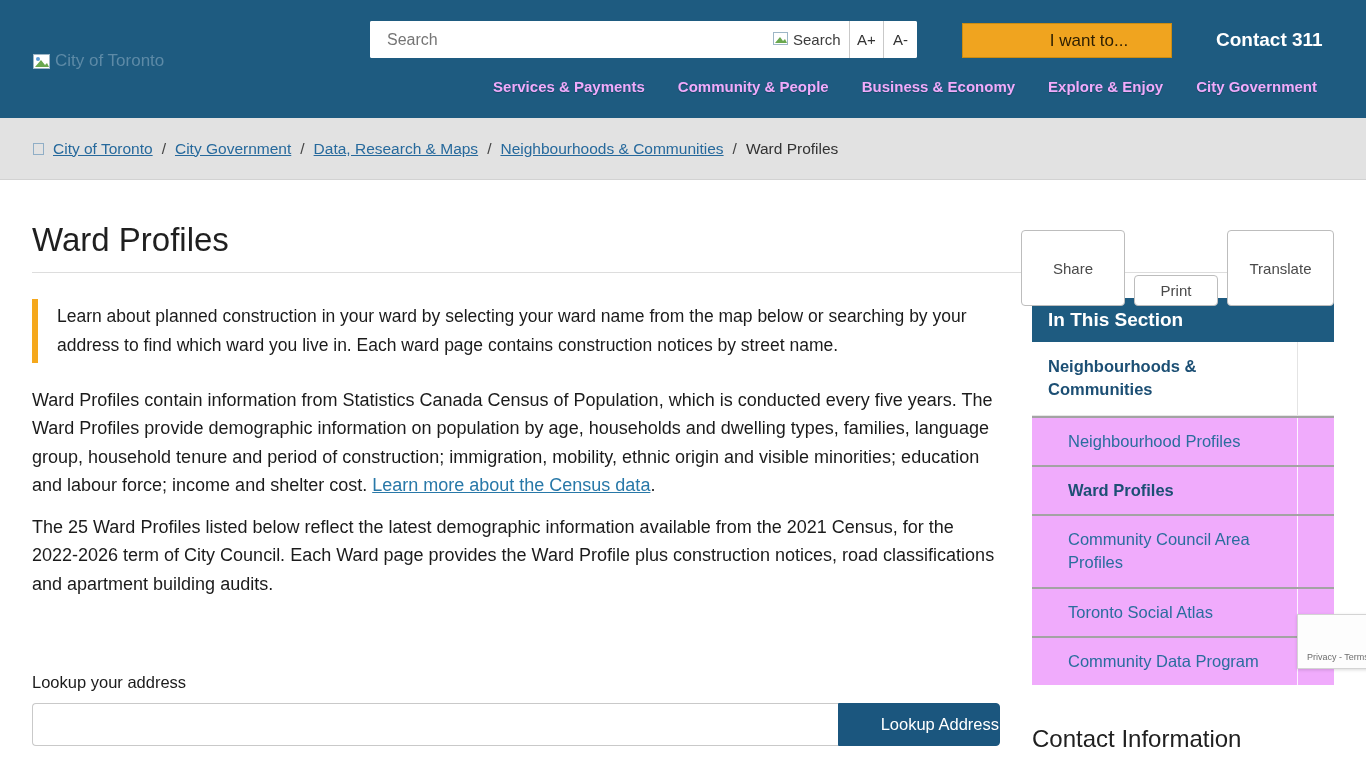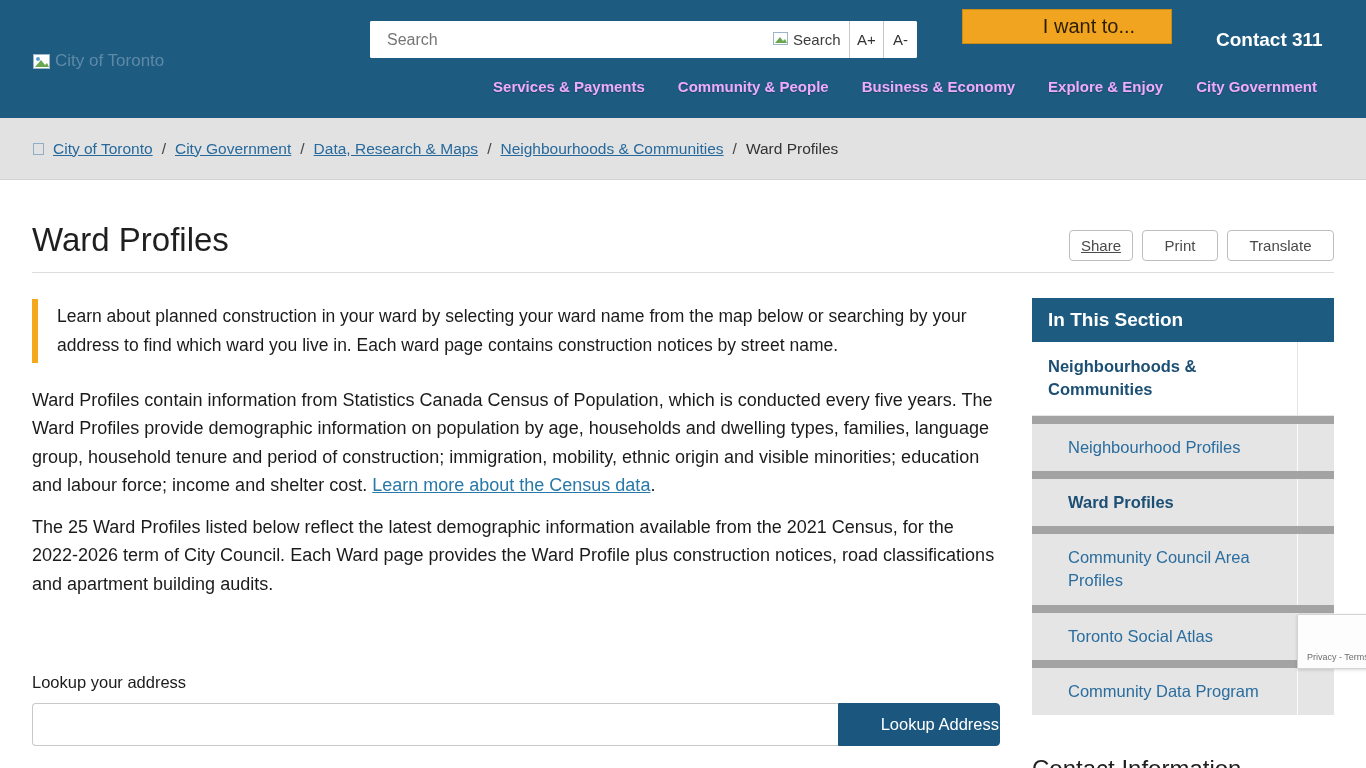--- a/index.html
+++ b/index.html
@@ -20,22 +20,22 @@
 
   .search-wrap { position: absolute; left: 370px; top: 21px; height: 37px; display: flex;
                  background: #fff; border-radius: 2px; overflow: hidden; align-items: stretch; }
   .search-input { width: 403px; border: none; outline: none; padding: 0 17px; font-size: 16px;
                   color: #333; font-family: "Liberation Sans", sans-serif; }
   .search-btn { width: 76px; background: #fff; border: none; display: flex; align-items: center;
                 gap: 3px; font-size: 15px; color: #3c3c3c; cursor: pointer; font-family: "Liberation Sans", sans-serif; }
   .font-btn { width: 34px; background: #fff; border: none; border-left: 1px solid #c9c9c9;
               font-size: 15px; color: #333; cursor: pointer; font-family: "Liberation Sans", sans-serif; }
 
-  .iwantto-btn { position: absolute; left: 962px; top: 9px; width: 210px; height: 35px;
-                 background: #f0a41f; border: 1px solid #cb8c13; color: #2c1e02; font-size: 20px;
+  .iwantto-btn { position: absolute; left: 962px; top: 23px; width: 210px; height: 35px;
+                 background: #f0a41f; border: 1px solid #cb8c13; color: #2c1e02; font-size: 17px;
                  cursor: pointer; font-family: "Liberation Sans", sans-serif; padding-left: 44px; }
   .contact311 { position: absolute; left: 1216px; top: 29px; color: #ffffff; font-size: 19px;
                 font-weight: bold; text-decoration: none; cursor: pointer; }
 
   .mainnav { position: absolute; right: 49px; top: 78px; display: flex; gap: 33px; }
   .mainnav a { color: #f0abfc; font-size: 15px; font-weight: bold; text-decoration: none;
                cursor: pointer; text-shadow: 0 1px 1px rgba(0,0,0,0.25); }
 
   
   .breadcrumb-bar { height: 62px; background: #e2e2e2; display: flex; align-items: center;
@@ -44,22 +44,22 @@
   .crumb-sep { color: #444; }
   .home-icon { display: inline-block; width: 11px; height: 12px; border: 1px solid #90aec6; }
 
   
   .content { padding: 0 32px; position: relative; }
   .title-row { position: relative; margin-top: 41px; }
   .page-title { font-size: 33px; font-weight: 400; color: #1f1f1f; }
   .page-actions { position: absolute; right: 0; top: 9px; display: flex; gap: 9px; }
   .action-btn { background: #fff; border: 1px solid #bdbdbd; border-radius: 4px; color: #4a4a4a;
                 font-size: 15px; padding: 6px 0; cursor: pointer; font-family: "Liberation Sans", sans-serif; }
-  .action-btn.share { width: 64px; text-decoration: underline; }
-  .action-btn.print { width: 76px; }
+  .action-btn.share { width: 104px; }
+  .action-btn.print { width: 84px; margin-top: 45px; }
   .action-btn.translate { width: 107px; }
   .title-hr { border: none; border-top: 1px solid #dddddd; margin-top: 13px; }
 
   .columns { display: flex; align-items: flex-start; }
   .col-left { width: 968px; }
   .col-right { width: 302px; margin-left: 32px; }
 
   
   .callout { margin-top: 26px; border-left: 6px solid #f5a81c; padding: 3px 0 3px 19px;
              font-size: 17.5px; line-height: 1.66; color: #1b1b1b; }
@@ -85,21 +85,21 @@
   .map-ctrl { position: absolute; left: 22px; top: 6px; width: 38px; height: 28px; background: #e9e9e9;
               border: 1px solid #bdbdbd; border-radius: 3px; cursor: pointer; }
   .map-city { position: absolute; left: 288px; top: 7px; color: #8c8c8c; font-size: 11px; }
   .ward-boundary { position: absolute; left: 690px; top: 0; }
 
   
   .section-panel { margin-top: 25px; }
   .section-header { background: #1e5b80; color: #ffffff; font-size: 19px; font-weight: bold;
                     padding: 11px 16px; }
   .section-item { position: relative; font-size: 16.5px; line-height: 1.4; padding: 12px 40px 12px 16px;
-                  color: #2a6d9e; cursor: pointer; background: #e5e5e5; border-top: 8px solid #a3a3a3; }
+                  color: #2a6d9e; cursor: pointer; background: #f0abfc; border-top: 2px solid #a3a3a3; }
   .section-item::after { content: ""; position: absolute; right: 36px; top: 0; bottom: 0;
                          border-right: 1px solid rgba(255,255,255,0.85); }
   .section-item.top { background: #ffffff; border-top: none; font-weight: bold; color: #1c4f74;
                       padding-top: 13px; padding-bottom: 14px; border-bottom: 1px solid #e6e6e6; }
   .section-item.top::after { border-right: 1px solid #e4e4e4; }
   .section-item.sub { padding-left: 36px; }
   .section-item.active { font-weight: bold; color: #1c4f74; }
 
   .contact-heading { margin-top: 40px; font-size: 24px; font-weight: 400; color: #202020;
                      padding-bottom: 28px; border-bottom: 1px solid #c9c9c9; }

